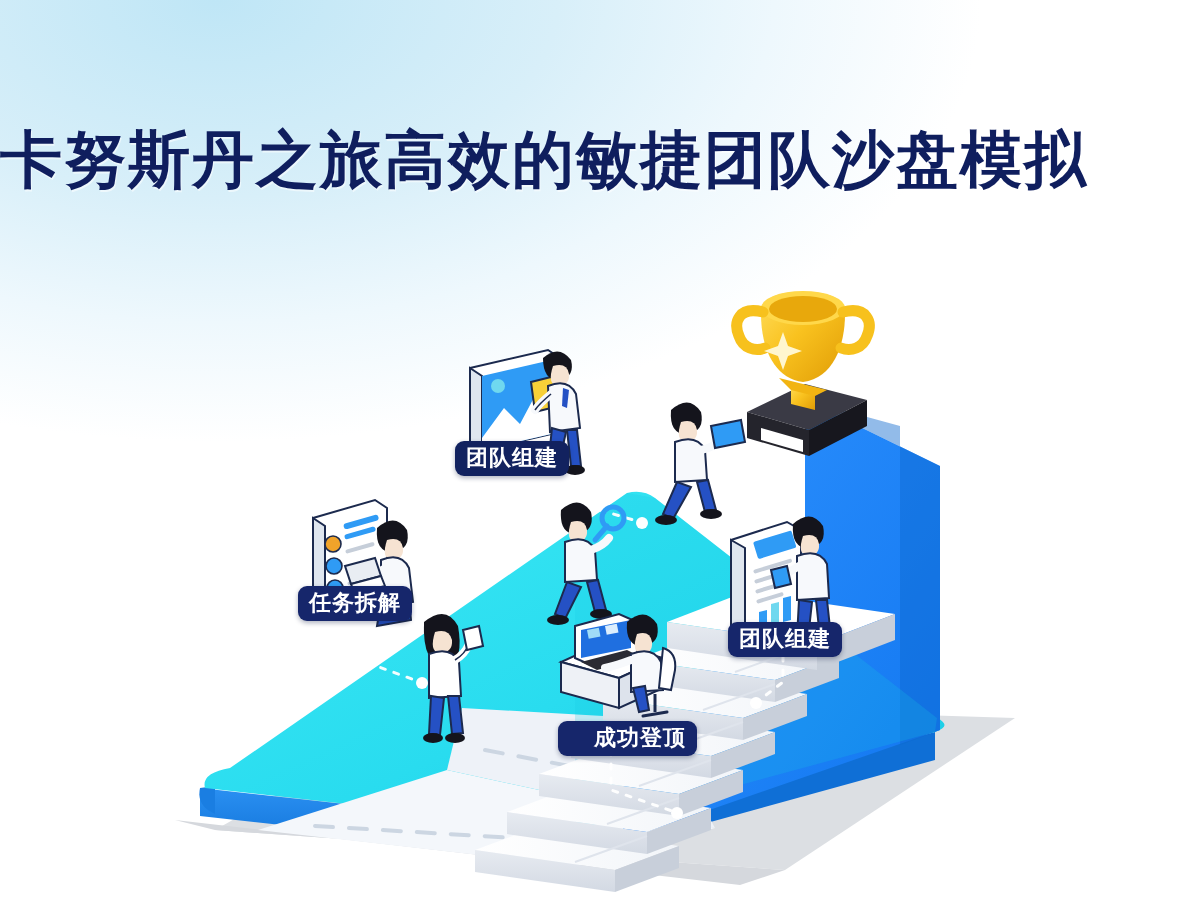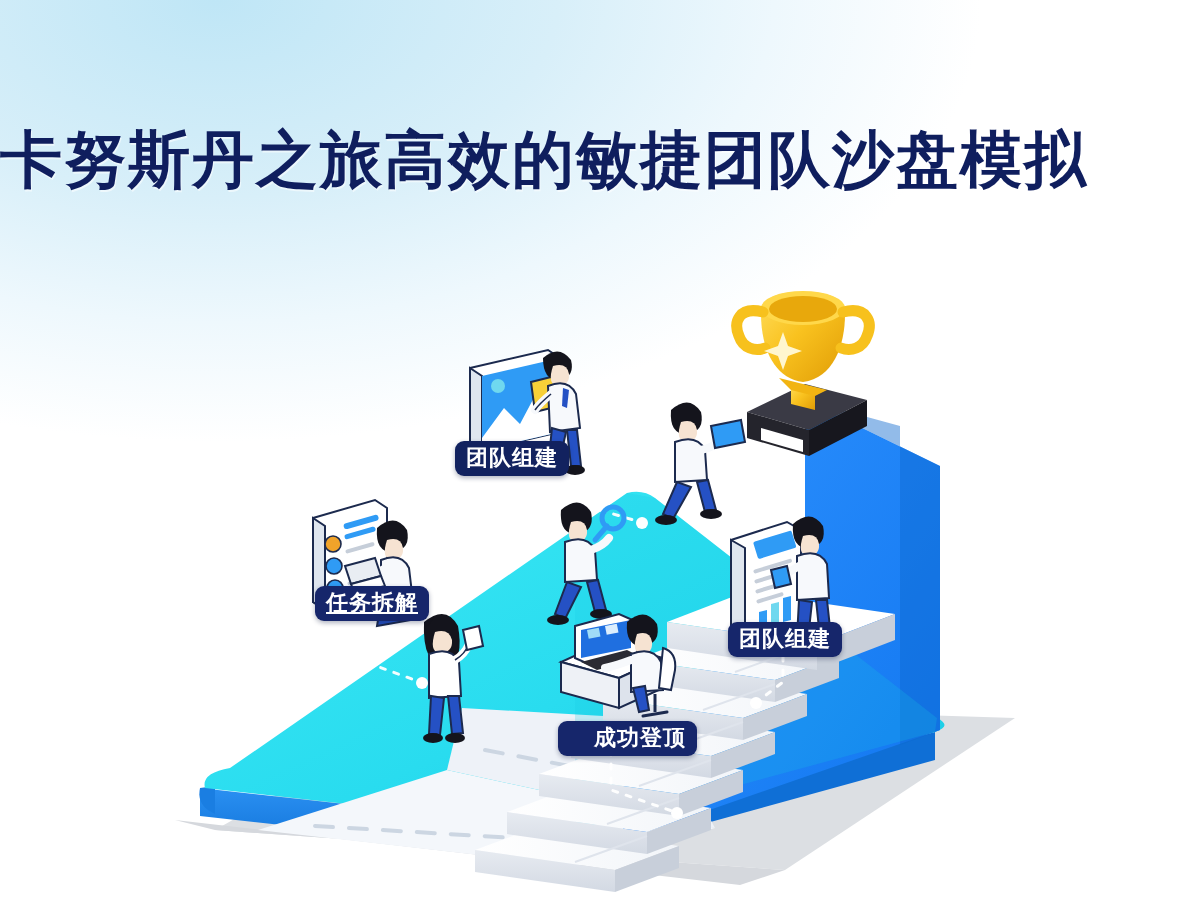--- a/index.html
+++ b/index.html
@@ -346,20 +346,20 @@
         <polygon points="756,340 772,336 776,354 760,358" fill="#2f9bf5" stroke="#1c2a4e" stroke-width="2"></polygon>
         <path d="M784,370 l-2,38 l11,1 l4,-37 Z" fill="#2551c4" stroke="#1c2a4e" stroke-width="2"></path>
         <path d="M801,370 l4,38 l11,-1 l-4,-37 Z" fill="#2551c4" stroke="#1c2a4e" stroke-width="2"></path>
         <ellipse cx="786" cy="412" rx="10" ry="5" fill="#14141c"></ellipse>
         <ellipse cx="808" cy="412" rx="10" ry="5" fill="#14141c"></ellipse>
       </g>
     </svg>
 
     <div class="pill alt" style="left:440px;top:211px;">团队组建</div>
 
-    <div class="pill" style="left:300px;top:356px;text-decoration:underline;">任务拆解</div>
+    <div class="pill" style="left:283px;top:356px;">任务拆解</div>
 
     <div class="pill" style="left:713px;top:392px;">团队组建</div>
 
     <div class="pill" style="left:543px;top:491px;padding-left:36px;">成功登顶</div>
 
   </div>
 </div>
 
 </body></html>

